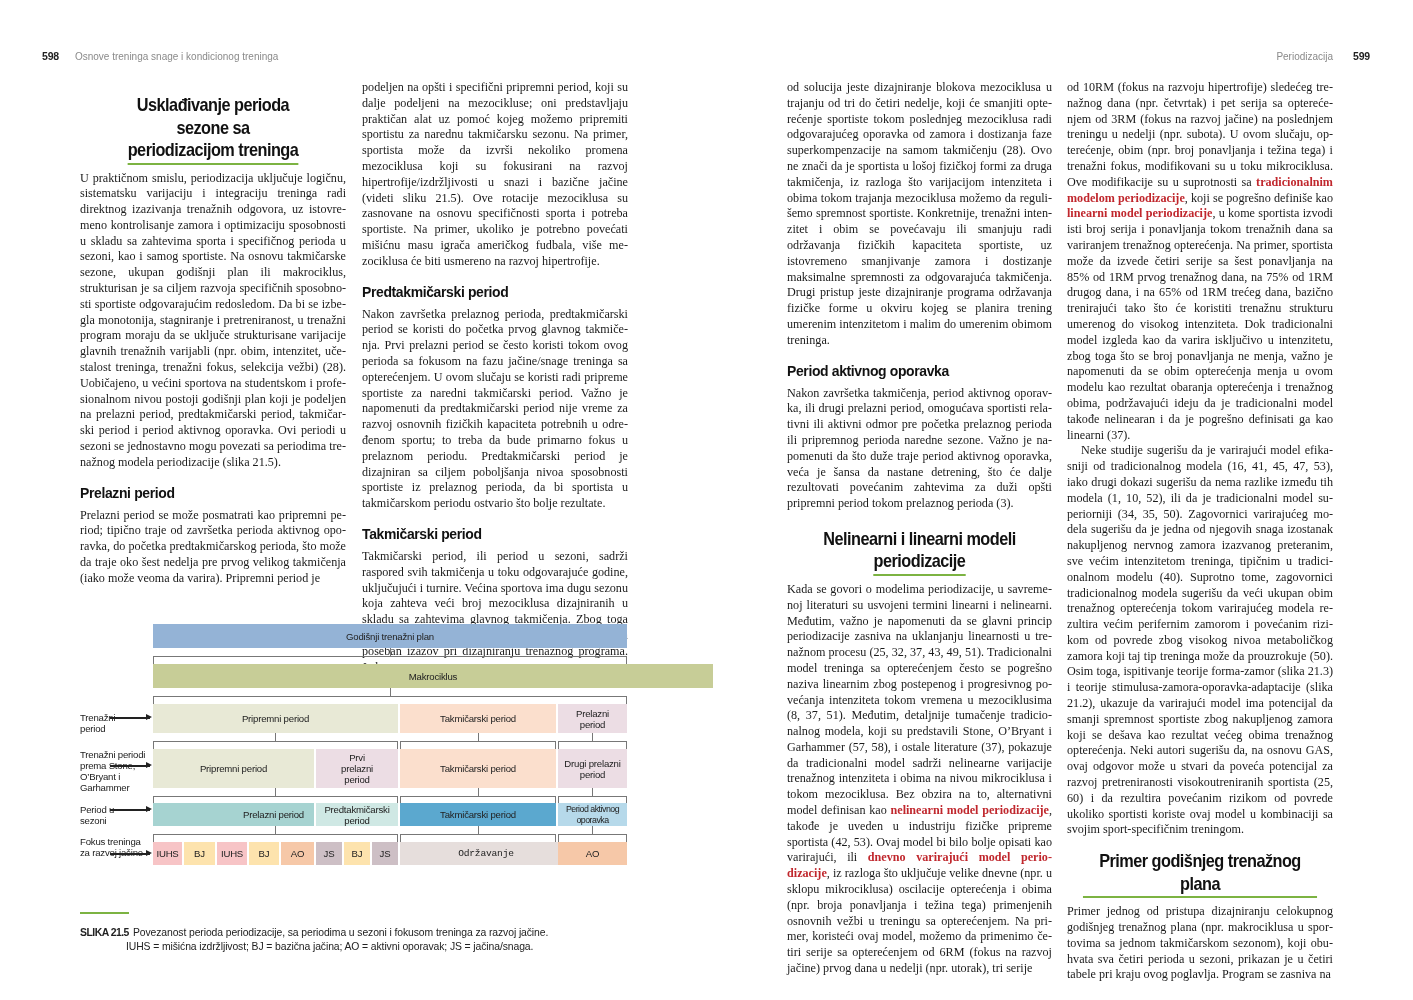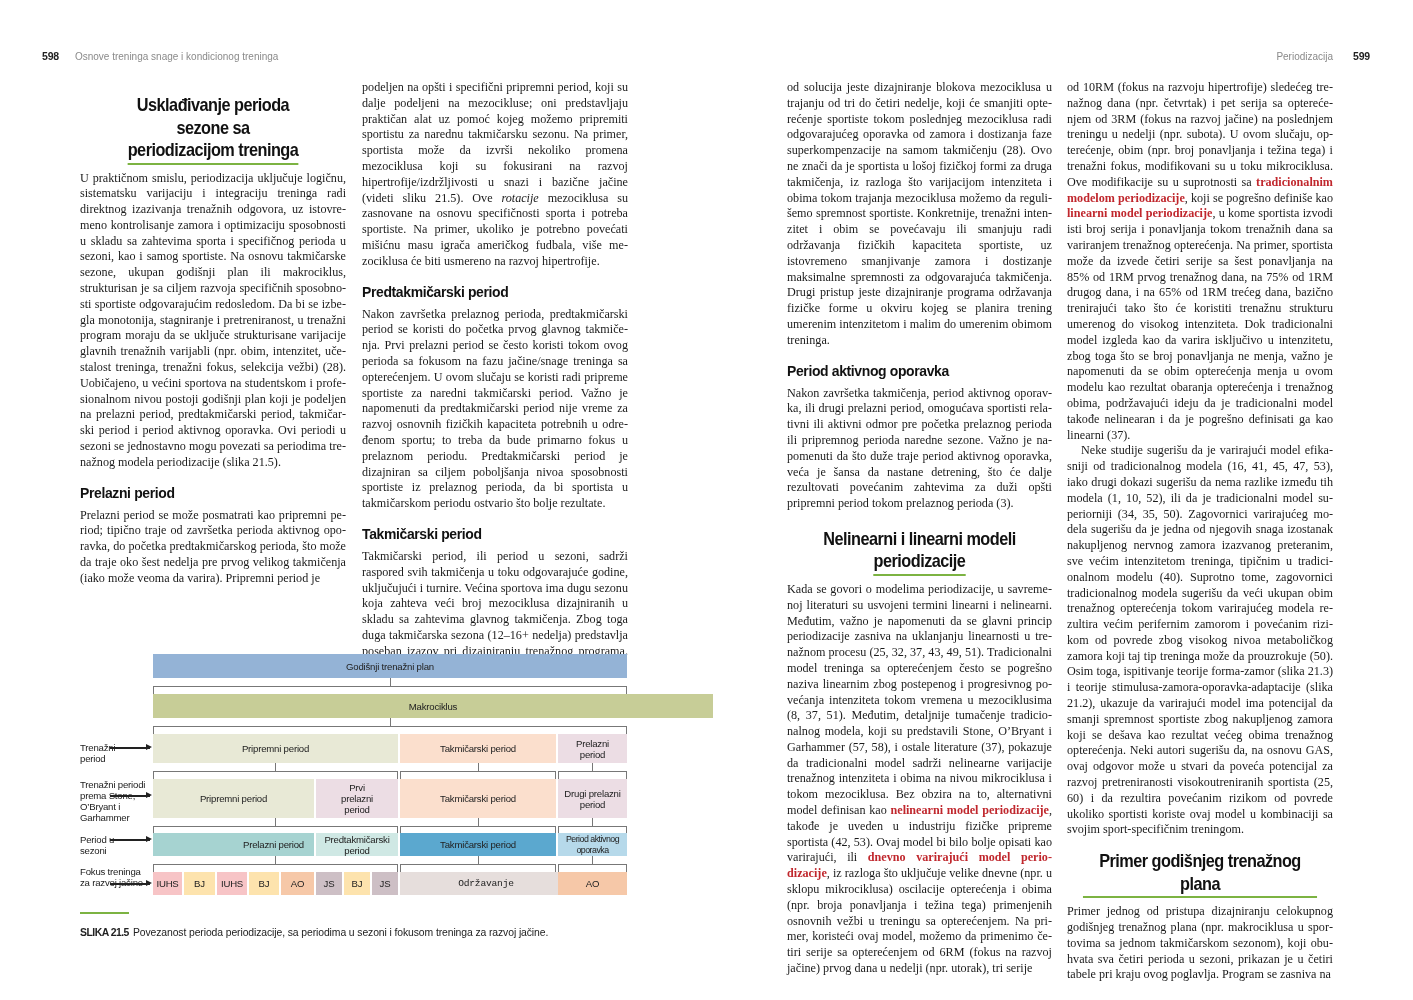--- a/index.html
+++ b/index.html
@@ -18,24 +18,24 @@
   .col p.indent { text-indent: 14px; }
   #col1 { left: 80px; width: 266px; }
   #col2 { left: 362px; width: 266px; }
   #col3 { left: 787px; width: 265px; }
   #col4 { left: 1067px; width: 266px; }
 
   .h-major { font-family: "Liberation Sans", sans-serif; font-weight: bold; font-size: 18.5px; line-height: 22.5px; text-align: center; letter-spacing: -0.6px; color: #111; margin: 14px 0 6px 0; transform: scaleX(0.88); transform-origin: center; }
   .h-major .ul { display: inline-block; border-bottom: 2.5px solid #7cb342; padding-bottom: 1px; }
   .h-minor { font-family: "Liberation Sans", sans-serif; font-weight: bold; font-size: 15.5px; line-height: 19px; letter-spacing: -0.4px; color: #111; margin: 12px 0 6px 0; transform: scaleX(0.9); transform-origin: left; white-space: nowrap; }
   .kw { color: #c0272d; font-weight: bold; }
-  .it { font-style: italic; }
+  .it { }
 
   
-  #figure { position: absolute; left: 78px; top: 650px; width: 552px; height: 300px; font-family: "Liberation Sans", sans-serif; }
+  #figure { position: absolute; left: 78px; top: 620px; width: 552px; height: 300px; font-family: "Liberation Sans", sans-serif; }
   .box { position: absolute; display: flex; align-items: center; justify-content: center; text-align: center; font-size: 9.6px; line-height: 11px; color: #222; letter-spacing: -0.2px; }
   .rowlabel { position: absolute; left: 2px; font-size: 9.6px; line-height: 11px; color: #222; letter-spacing: -0.2px; }
   .arrow { position: absolute; height: 1.5px; background: #222; }
   .arrow::after { content: ""; position: absolute; right: -2px; top: -3px; border-left: 6px solid #222; border-top: 3.7px solid transparent; border-bottom: 3.7px solid transparent; }
   .bracket { position: absolute; border: 1px solid #777; border-bottom: none; height: 8px; }
   .stem { position: absolute; width: 1px; background: #777; }
 
   #caption { position: absolute; left: 80px; top: 912px; width: 560px; font-family: "Liberation Sans", sans-serif; font-size: 10.4px; line-height: 13.5px; color: #222; letter-spacing: -0.1px; }
   #caption .cap-label { font-weight: bold; letter-spacing: -0.5px; border-top: 2.5px solid #7cb342; padding-top: 12px; display: inline-block; margin-right: 4px; }
   #caption .cap-line2 { display: block; padding-left: 46px; }
@@ -126,20 +126,21 @@
   <div class="box" style="left:203px;top:222px;width:33px;height:23px;background:#f6c8a8;">AO</div>
   <div class="box" style="left:238px;top:222px;width:26px;height:23px;background:#cdbfc5;">JS</div>
   <div class="box" style="left:266px;top:222px;width:26px;height:23px;background:#fde3ad;">BJ</div>
   <div class="box" style="left:294px;top:222px;width:26px;height:23px;background:#cdbfc5;">JS</div>
   <div class="box" style="left:322px;top:222px;width:172px;height:23px;background:#e6dedc;font-family:Liberation Mono, monospace;">Održavanje</div>
   <div class="box" style="left:480px;top:222px;width:69px;height:23px;background:#f6c8a8;">AO</div>
 </div>
 
 <div id="caption">
   <span class="cap-label">SLIKA 21.5</span><span>Povezanost perioda periodizacije, sa periodima u sezoni i fokusom treninga za razvoj jačine.</span>
+  <span class="cap-line2">IUHS = mišićna izdržljivost; BJ = bazična jačina; AO = aktivni oporavak; JS = jačina/snaga.</span>
 </div>
 
 <div id="col3" class="col">
   <p>od solucija jeste dizajniranje blokova mezociklusa u trajanju od tri do četiri nedelje, koji će smanjiti opte­rećenje sportiste tokom poslednjeg mezociklusa radi odgovarajućeg oporavka od zamora i dostizanja faze superkompenzacije na samom takmičenju (28). Ovo ne znači da je sportista u lošoj fizičkoj formi za dru­ga takmičenja, iz razloga što varijacijom intenziteta i obima tokom trajanja mezociklusa možemo da reguli­šemo spremnost sportiste. Konkretnije, trenažni inten­zitet i obim se povećavaju ili smanjuju radi održavanja fizičkih kapaciteta sportiste, uz istovremeno smanji­vanje zamora i dostizanje maksimalne spremnosti za odgovarajuća takmičenja. Drugi pristup jeste dizajni­ranje programa održavanja fizičke forme u okviru ko­jeg se planira trening umerenim intenzitetom i malim do umerenim obimom treninga.</p>
   <div class="h-minor">Period aktivnog oporavka</div>
   <p>Nakon završetka takmičenja, period aktivnog oporav­ka, ili drugi prelazni period, omogućava sportisti rela­tivni ili aktivni odmor pre početka prelaznog perioda ili pripremnog perioda naredne sezone. Važno je na­pomenuti da što duže traje period aktivnog oporavka, veća je šansa da nastane detrening, što će dalje rezulto­vati povećanim zahtevima za duži opšti pripremni pe­riod tokom prelaznog perioda (3).</p>
   <div class="h-major" style="margin-top:16px;">
     <span>Nelinearni i linearni modeli</span><br>
     <span class="ul">periodizacije</span>
   </div>

